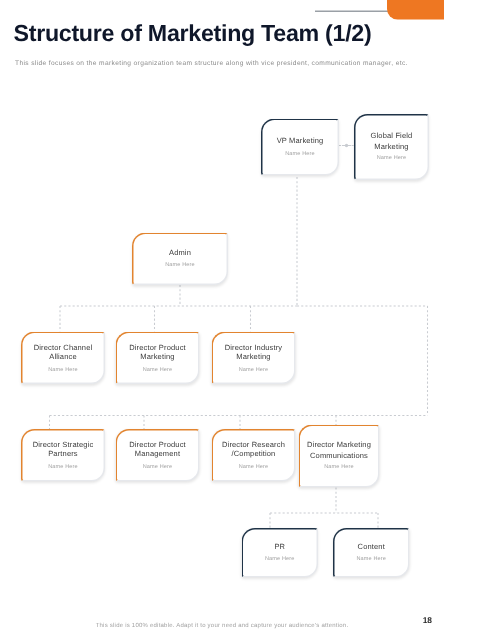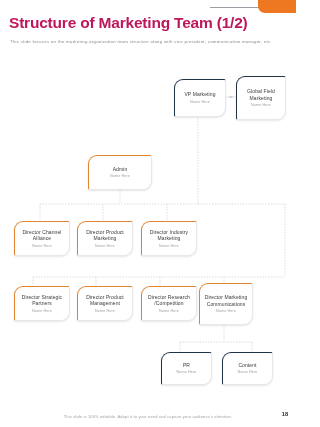--- a/index.html
+++ b/index.html
@@ -34,21 +34,21 @@
     border-bottom-left-radius: 7px;
   }
 
   
   #page-title {
     position: absolute;
     top: 14px;
     left: 9px;
     font-size: 15.5px;
     font-weight: bold;
-    color: #be185d;
+    color: #0f172a;
     letter-spacing: -0.2px;
     white-space: nowrap;
   }
   #page-subtitle {
     position: absolute;
     top: 38px;
     left: 10px;
     width: 270px;
     font-size: 4.4px;
     line-height: 1.75;

